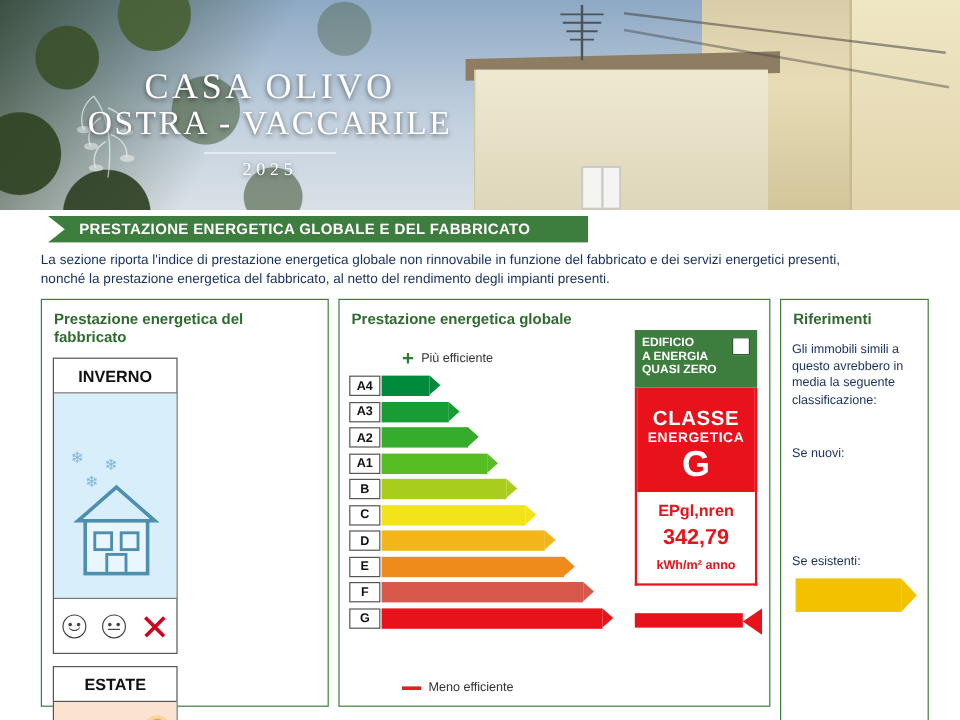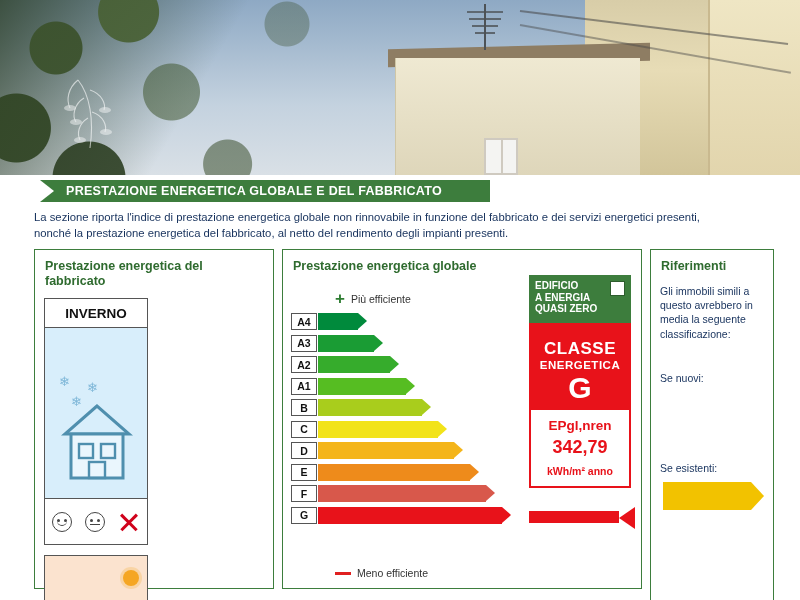--- a/index.html
+++ b/index.html
@@ -251,20 +251,26 @@
         <path d="M32 52 C 44 56, 47 66, 45 72"></path>
       </g>
       <g fill="#ffffff" fill-opacity=".55">
         <ellipse cx="10" cy="48" rx="6" ry="3"></ellipse>
         <ellipse cx="16" cy="62" rx="6" ry="3"></ellipse>
         <ellipse cx="20" cy="80" rx="6" ry="3"></ellipse>
         <ellipse cx="45" cy="50" rx="6" ry="3"></ellipse>
         <ellipse cx="46" cy="72" rx="6" ry="3"></ellipse>
       </g>
     </svg>
+    <div class="overlay-title">
+      <div class="l1">CASA OLIVO</div>
+      <div class="l2">OSTRA - VACCARILE</div>
+      <div class="rule"></div>
+      <div class="yr">2025</div>
+    </div>
   </div>
 
   <div class="ape">
 
     <div class="green-bar">PRESTAZIONE ENERGETICA GLOBALE  E DEL FABBRICATO</div>
 
     <div class="intro">
       <div>La sezione riporta l'indice di prestazione energetica globale non rinnovabile in funzione del fabbricato e dei servizi energetici presenti,</div>
       <div>nonché la prestazione energetica del fabbricato, al netto del rendimento degli impianti presenti.</div>
     </div>
@@ -295,20 +301,21 @@
                 <div class="mouth"></div>
               </div>
             <div class="face">
                 <div class="mouth flat"></div>
               </div>
             <div class="cross"></div>
           </div>
         </div>
 
         <div class="season summer">
+          <div class="cap">ESTATE</div>
           <div class="img">
             <div class="sun"></div>
             <svg width="104" height="170" viewBox="0 0 104 170">
               <polygon points="52,78 20,106 84,106" fill="none" stroke="#d98a43" stroke-width="3"></polygon>
               <rect x="26" y="106" width="52" height="44" fill="#fdf0e2" stroke="#d98a43" stroke-width="3"></rect>
               <rect x="34" y="116" width="14" height="14" fill="none" stroke="#d98a43" stroke-width="2.4"></rect>
               <rect x="56" y="116" width="14" height="14" fill="none" stroke="#d98a43" stroke-width="2.4"></rect>
               <rect x="44" y="134" width="16" height="16" fill="none" stroke="#d98a43" stroke-width="2.4"></rect>
             </svg>
           </div>

